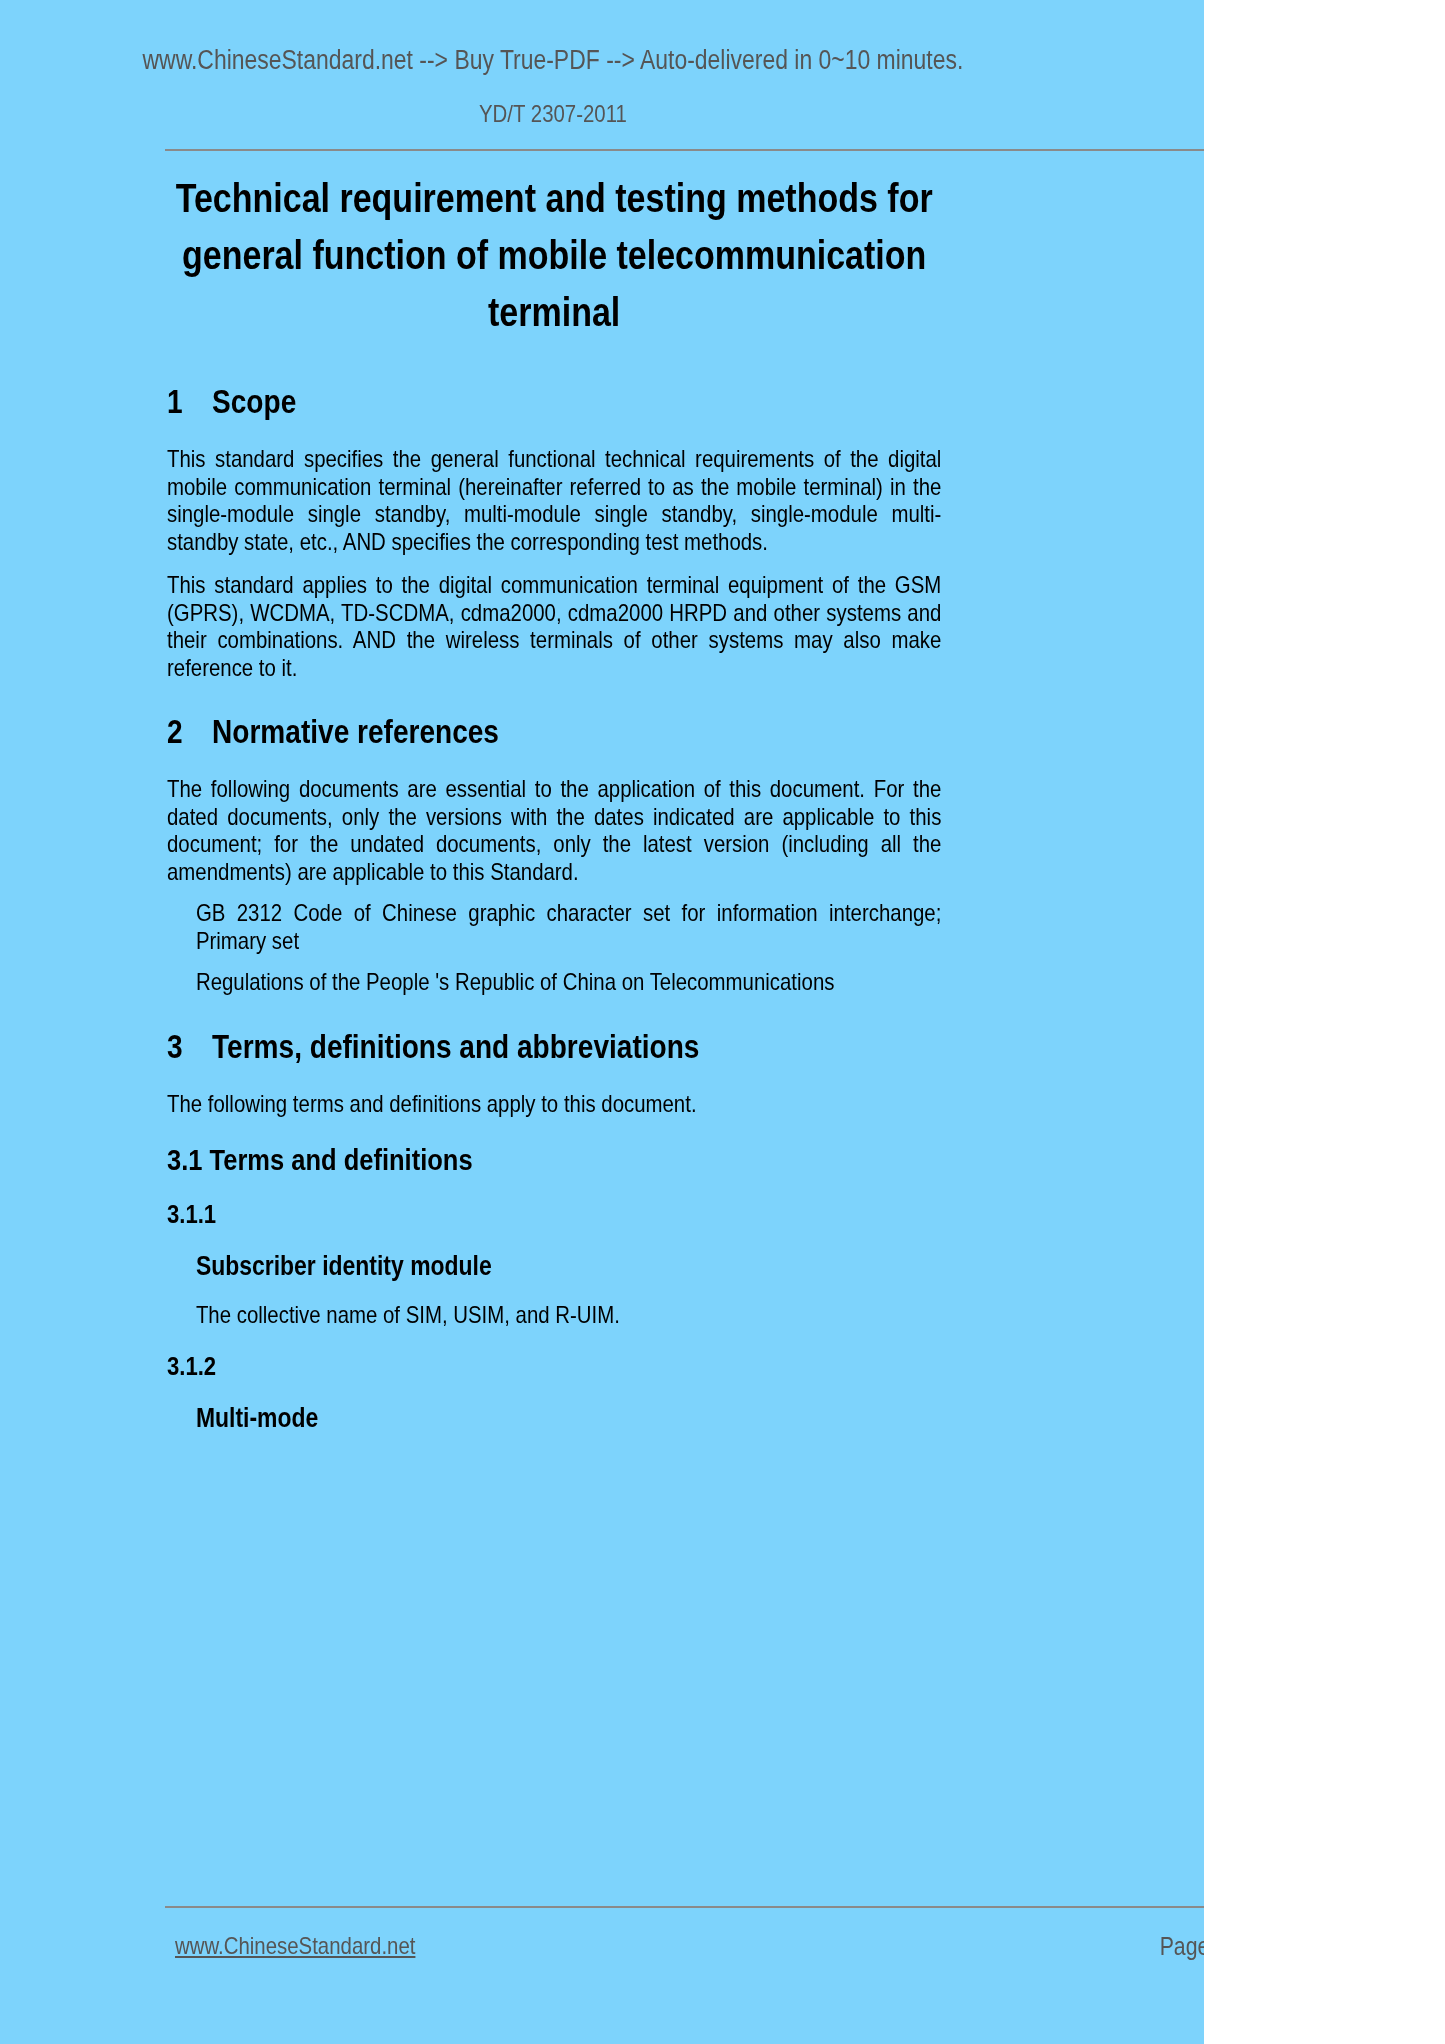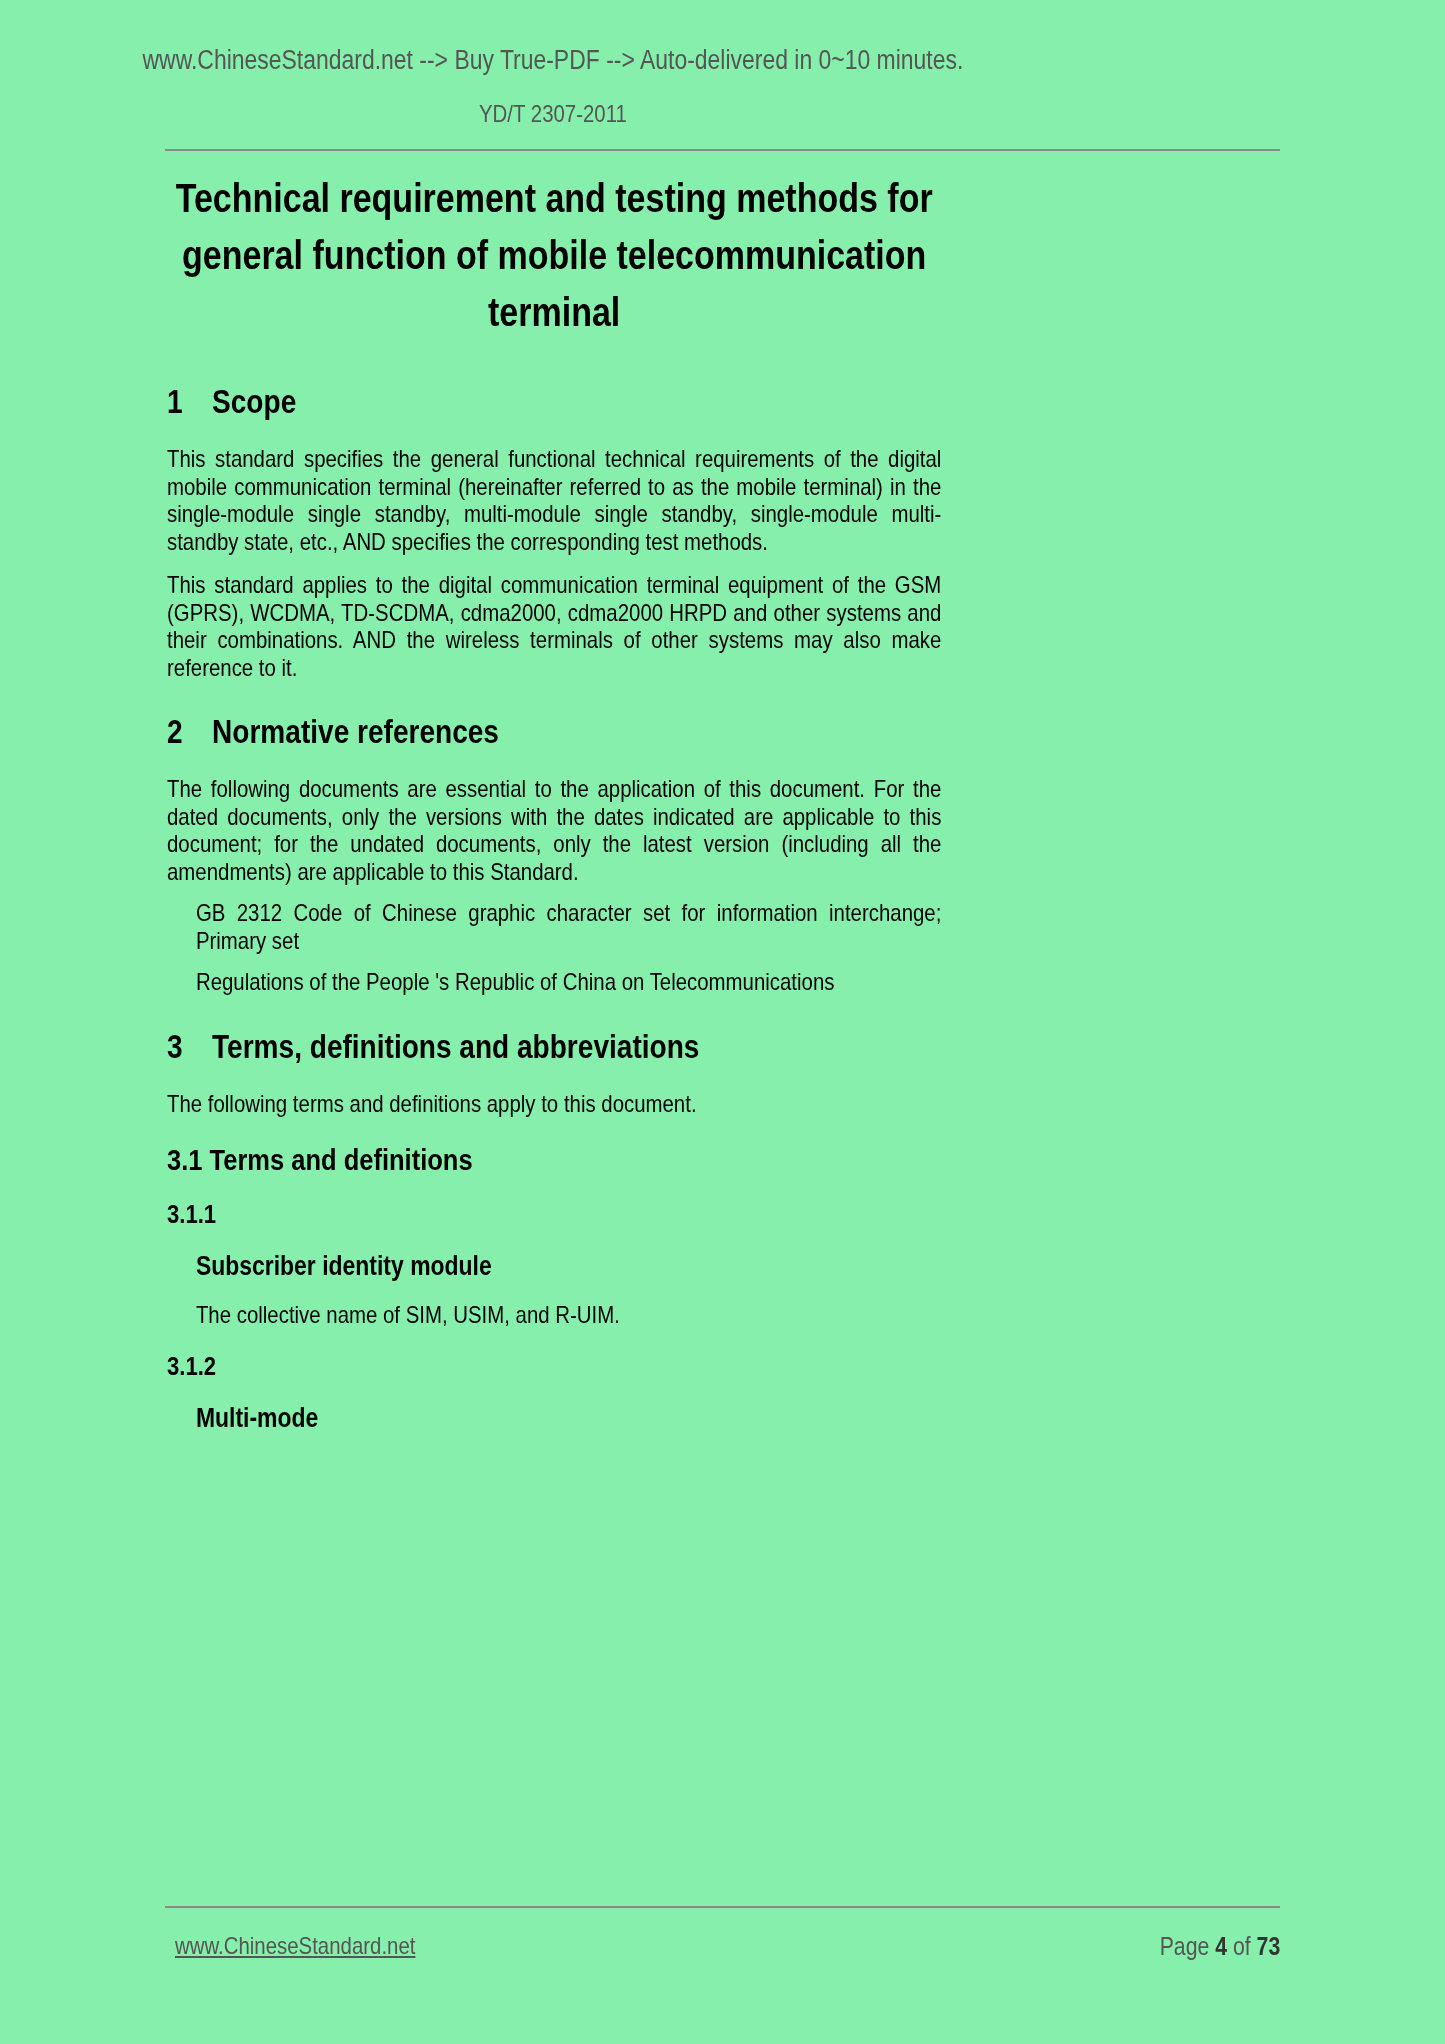--- a/index.html
+++ b/index.html
@@ -1,20 +1,20 @@
 <!DOCTYPE html>
 <html><head>
 <meta charset="utf-8">
 <style>
   html, body { margin: 0; padding: 0; background: #ffffff; }
   #page {
     position: relative;
-    width: 1445px;
+    width: 1204px;
     height: 2044px;
-    background: #86efac;
+    background: #7dd3fc;
     font-family: "Liberation Sans", sans-serif;
     overflow: hidden;
   }
   
   .cx { transform: scaleX(0.85); transform-origin: 0 0; }
 
   
   .hdr {
     position: absolute;
     left: 0; top: 44px;

